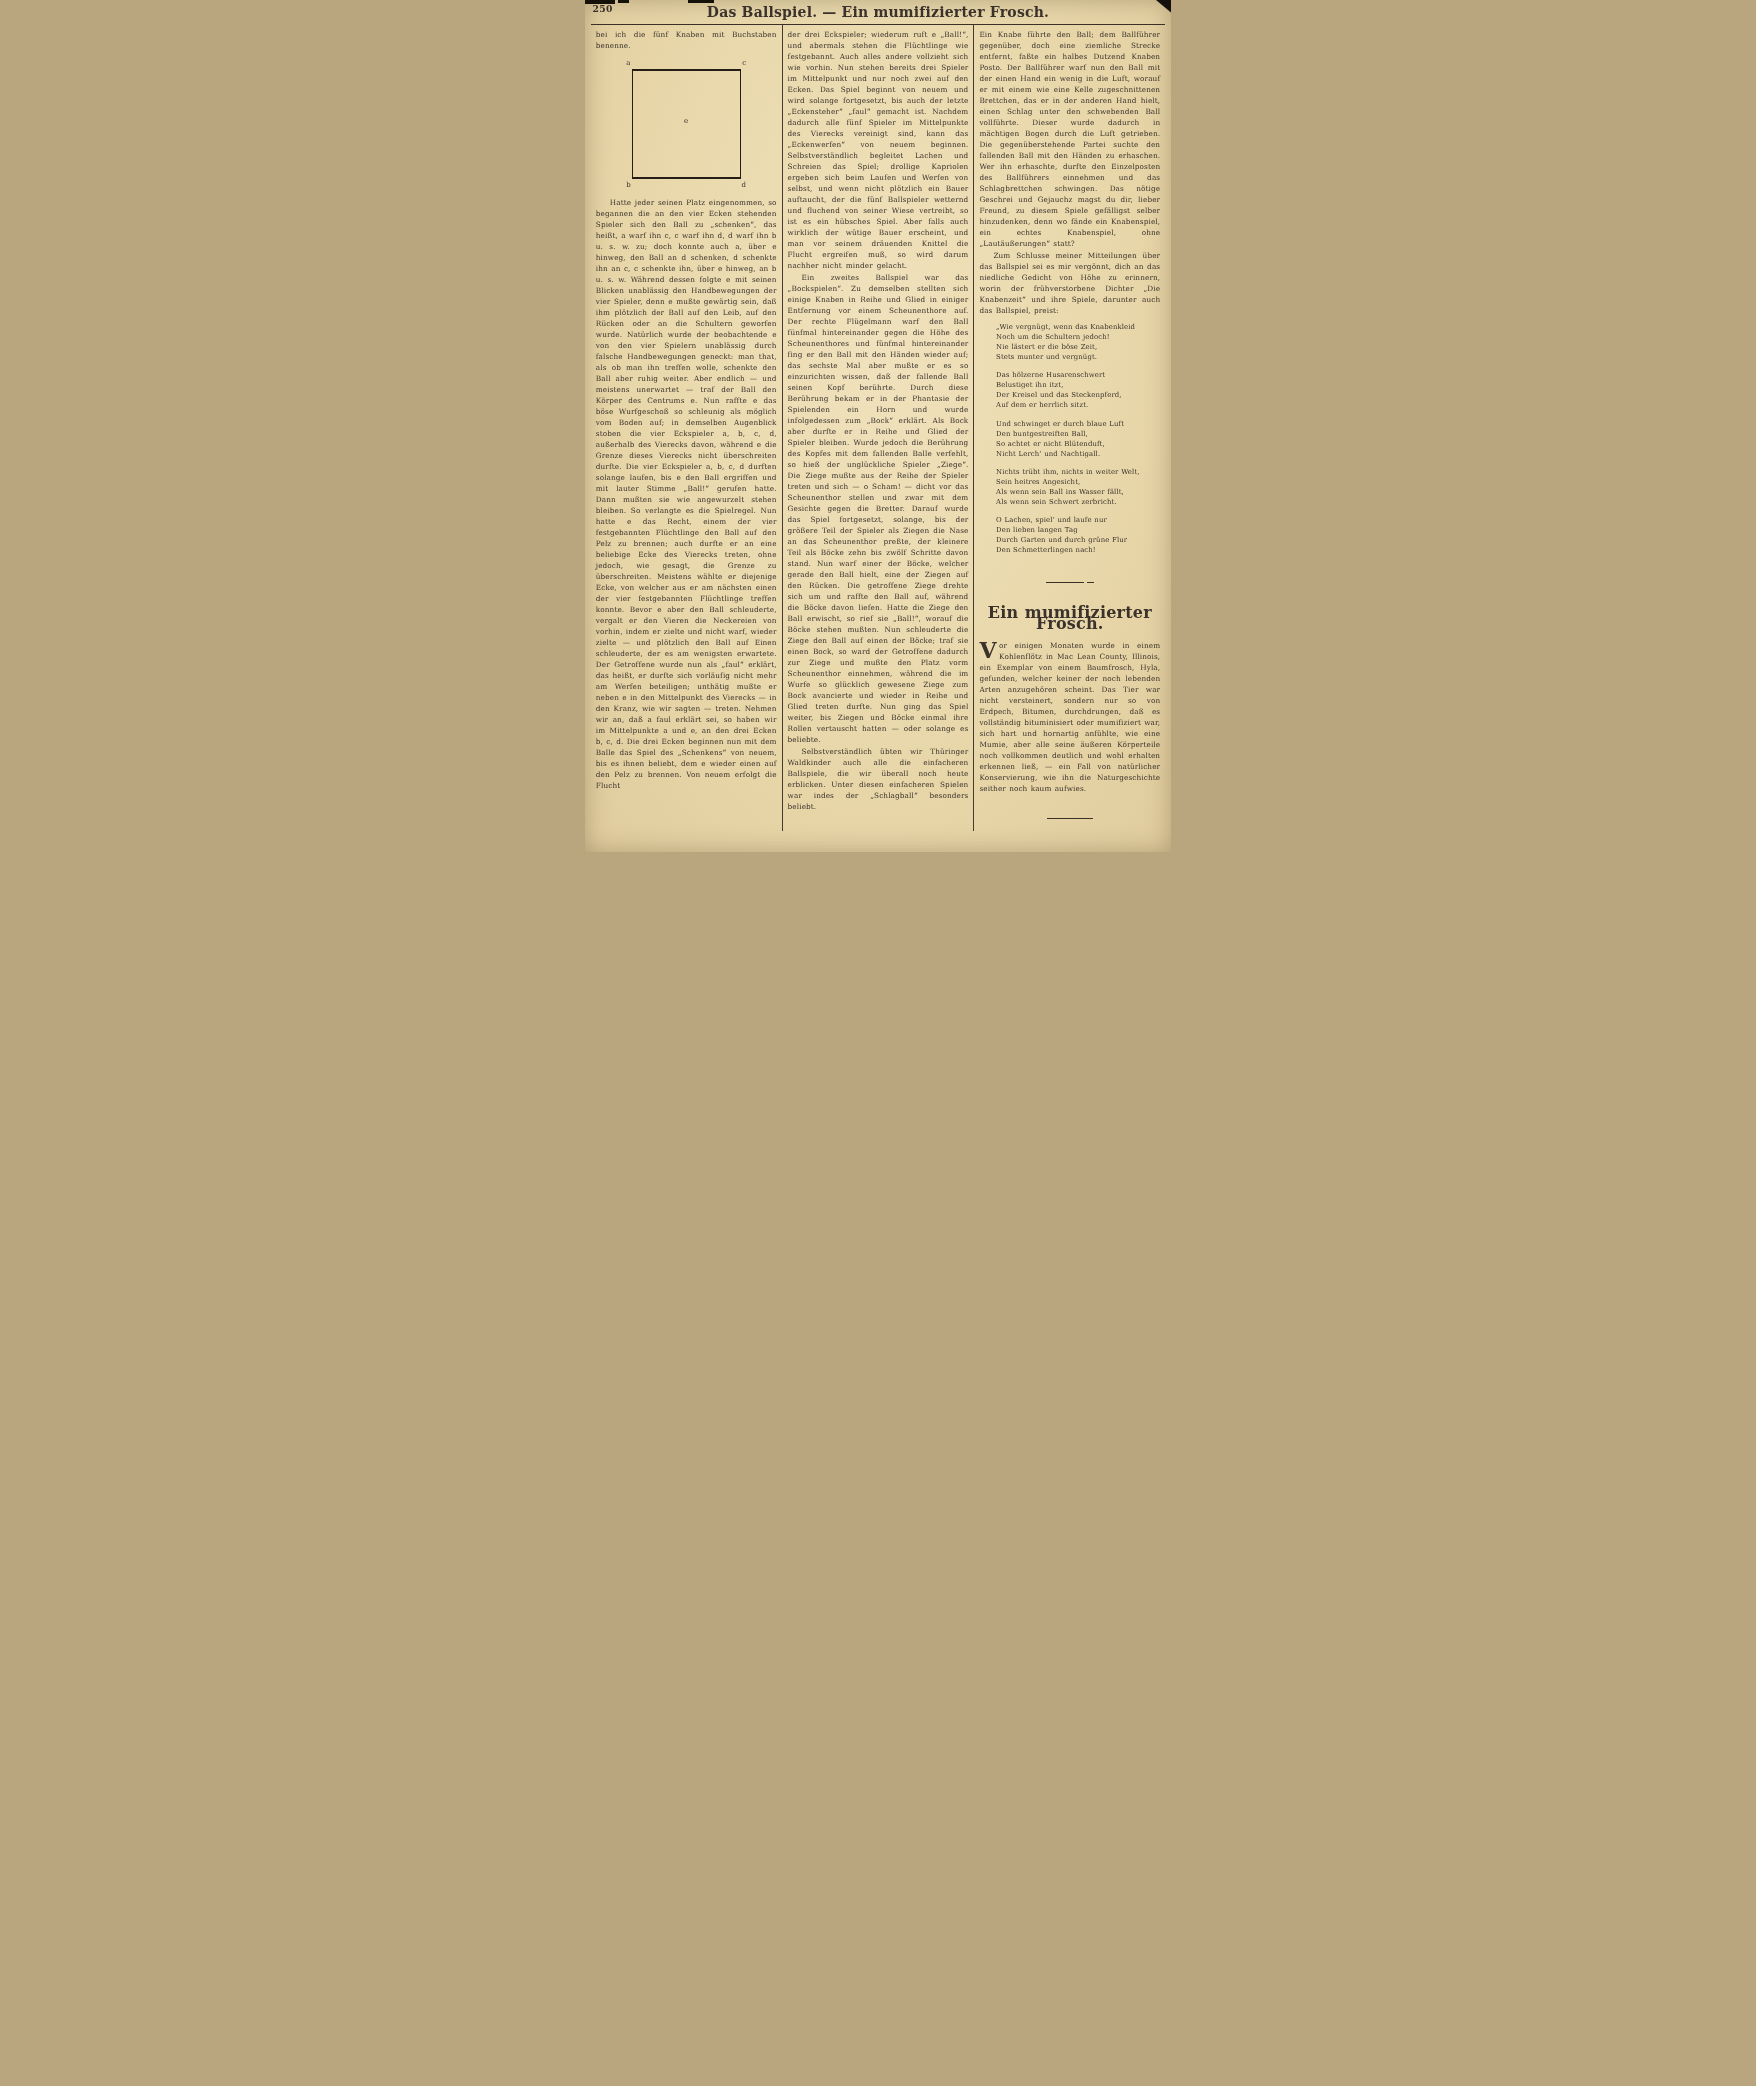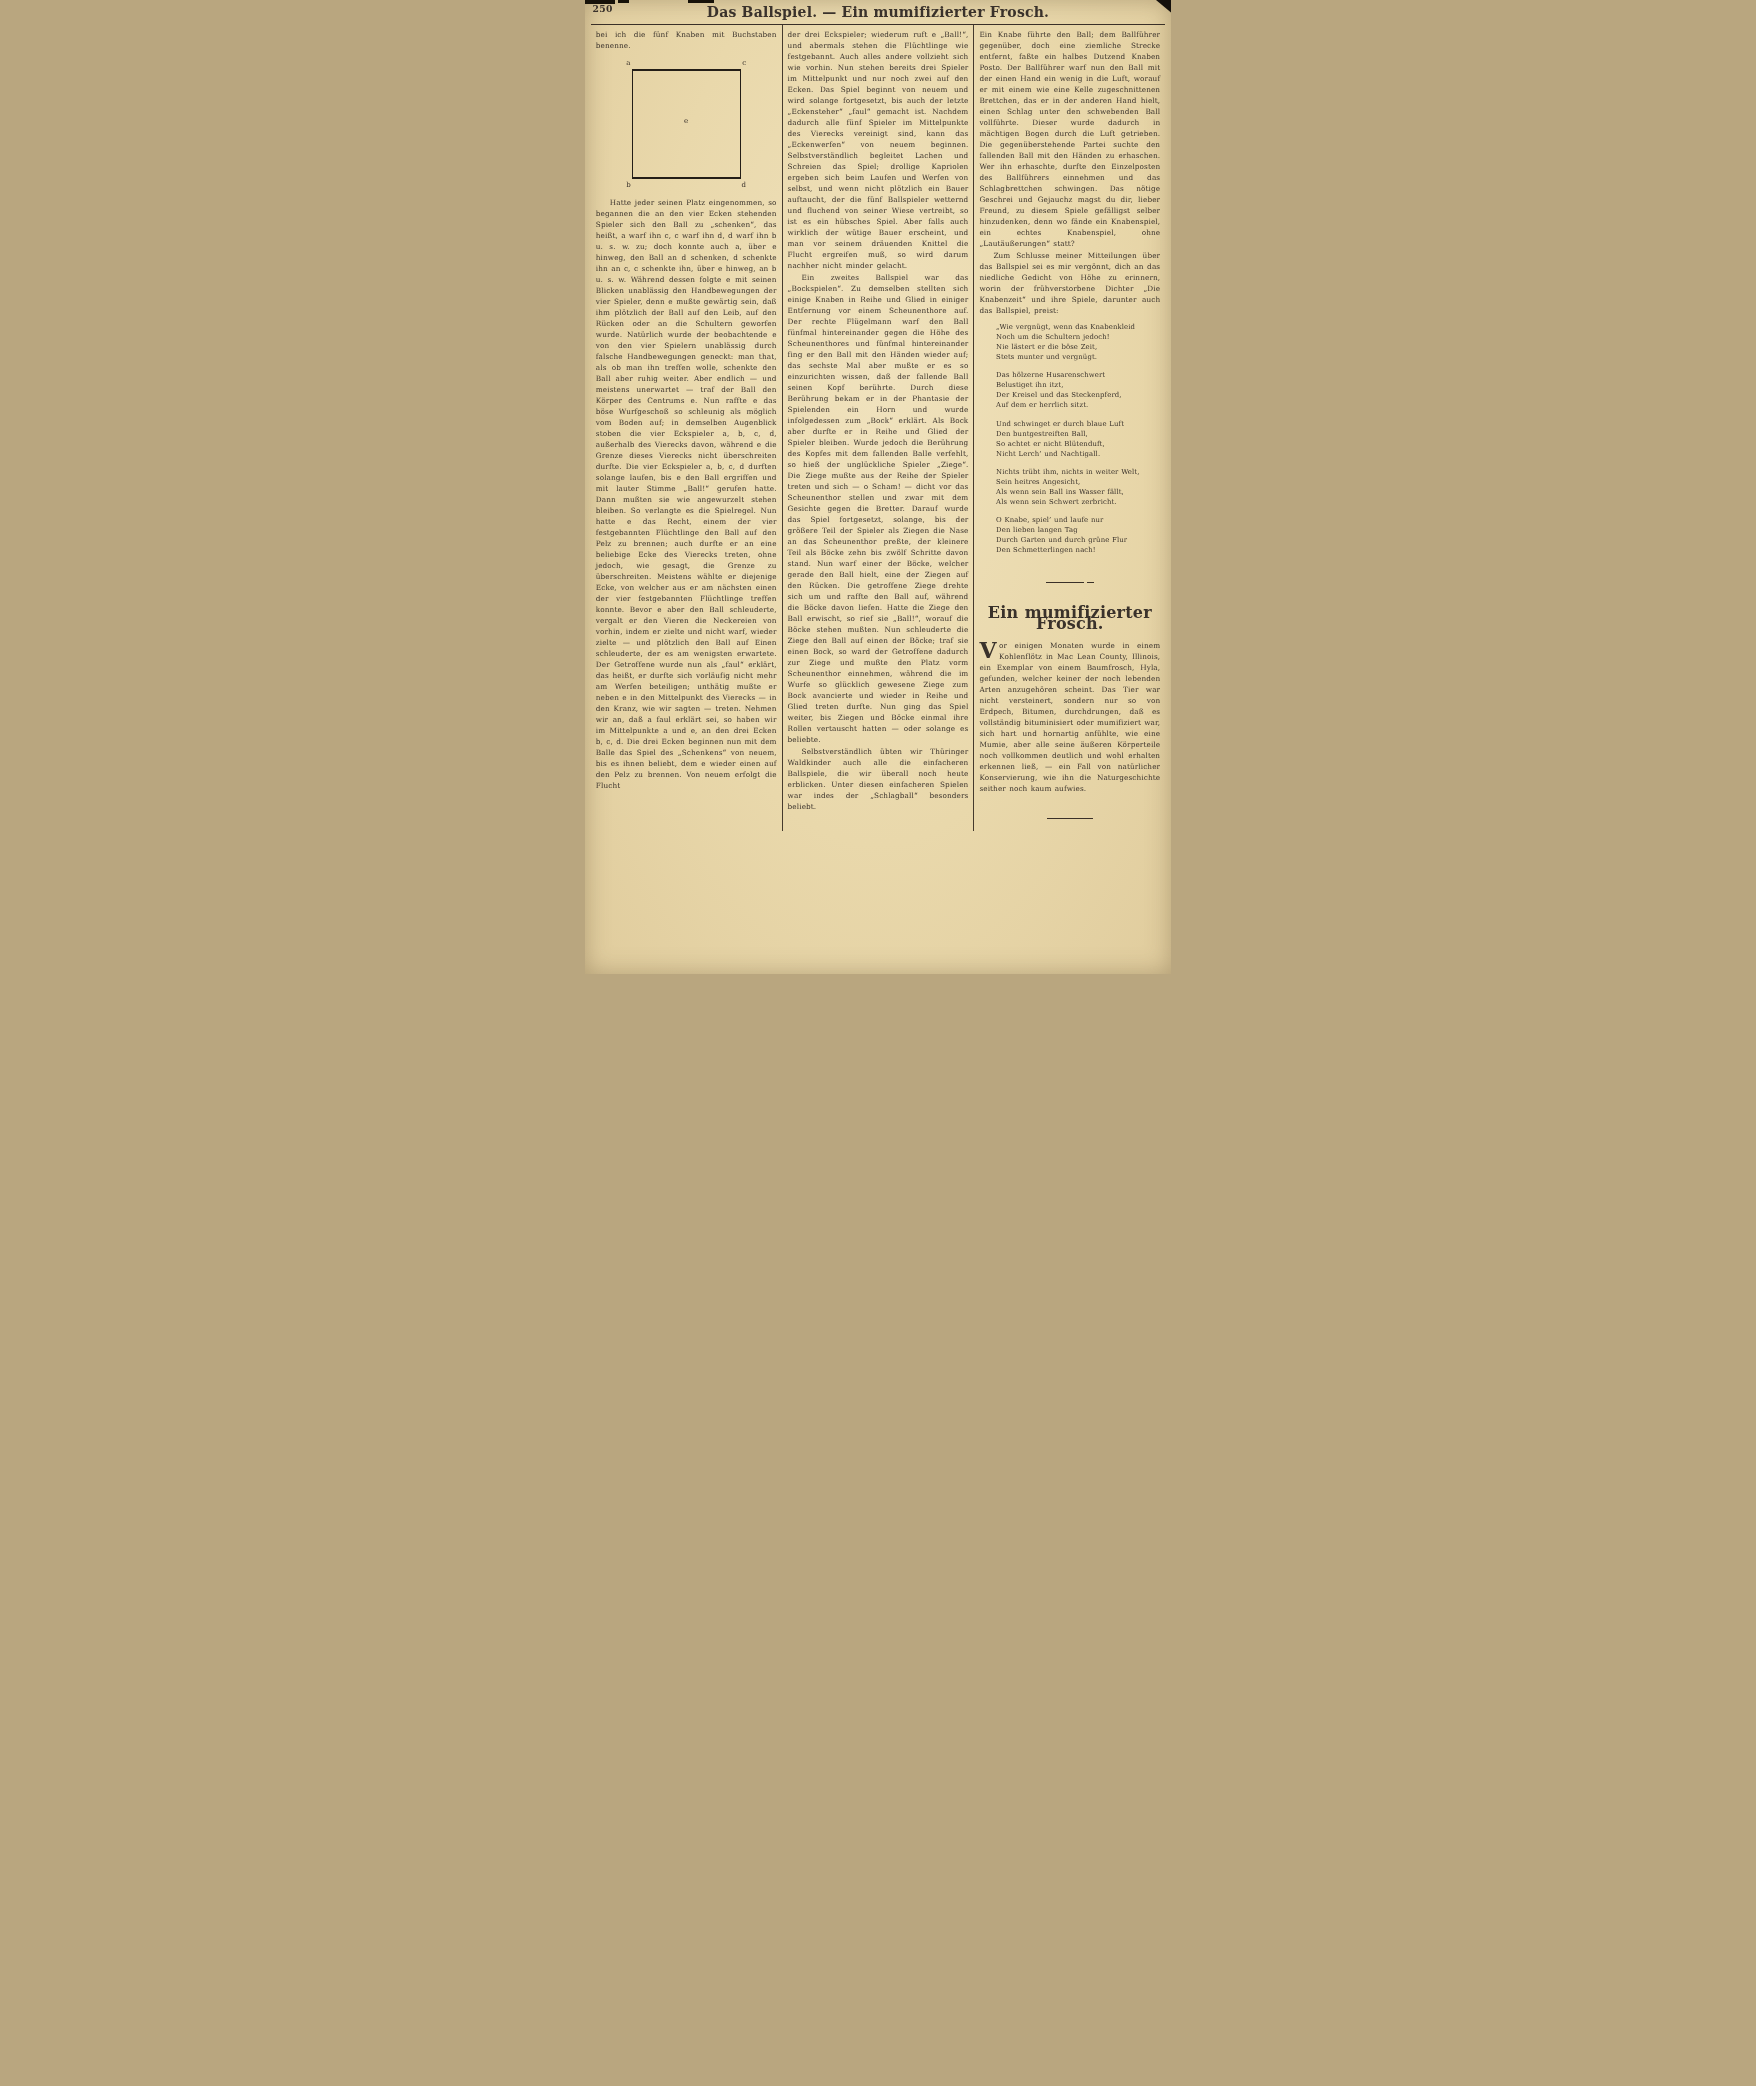--- a/index.html
+++ b/index.html
@@ -1,16 +1,16 @@
 <!DOCTYPE html>
 <html style="font-size:6.7px"><head>
 <meta charset="utf-8">
 <style>
   html,body{margin:0;padding:0;background:#b9a67f;}
-  .page{position:relative;width:586px;height:974px;margin:0 auto;
+  .page{position:relative;width:586px;height:852px;margin:0 auto;
     background:#ecdcb2;
     background-image:radial-gradient(ellipse at 50% 40%, #f0e2bd 0%, #e9d8ab 55%, #e0cc9d 100%);
     box-shadow:inset 0 0 25px rgba(90,70,40,.35);
     font-family:"DejaVu Serif","Liberation Serif",serif;
     color:#3a322b;overflow:hidden;}
   .artifact{position:absolute;background:#171209;}
   .corner-artifact{position:absolute;top:0;right:0;width:15px;height:12.5px;background:#14100c;
     clip-path:polygon(0 0,100% 0,100% 100%);}
   .header{position:relative;height:18.4px;padding-top:4.2px;}
   .page-number{position:absolute;left:7.5px;top:3.3px;font-size:9.2px;font-weight:bold;letter-spacing:0.4px;}
@@ -108,21 +108,21 @@
           <div>So achtet er nicht Blütenduft,</div>
           <div>Nicht Lerch’ und Nachtigall.</div>
         </div>
         <div class="stanza">
           <div>Nichts trübt ihm, nichts in weiter Welt,</div>
           <div>Sein heitres Angesicht,</div>
           <div>Als wenn sein Ball ins Wasser fällt,</div>
           <div>Als wenn sein Schwert zerbricht.</div>
         </div>
         <div class="stanza">
-          <div>O Knabe, spiel’ und laufe nur</div>
+          <div>O Lachen, spiel’ und laufe nur</div>
           <div>Den lieben langen Tag</div>
           <div>Durch Garten und durch grüne Flur</div>
           <div>Den Schmetterlingen nach!</div>
         </div>
       </div>
 
       <div class="sep-rule">
         <span class="long"></span>
           <span class="short"></span>
       </div>

